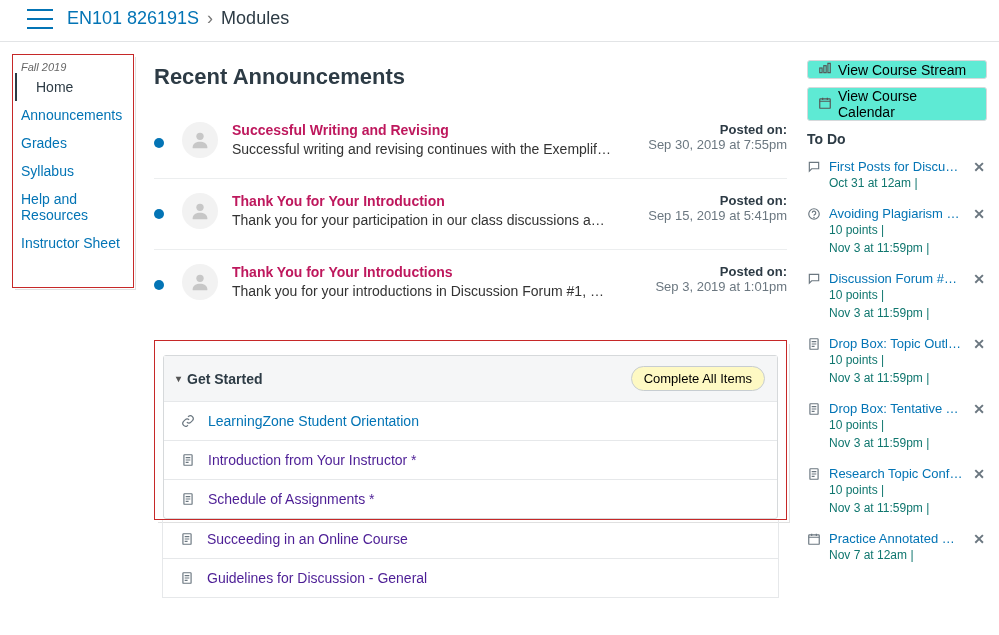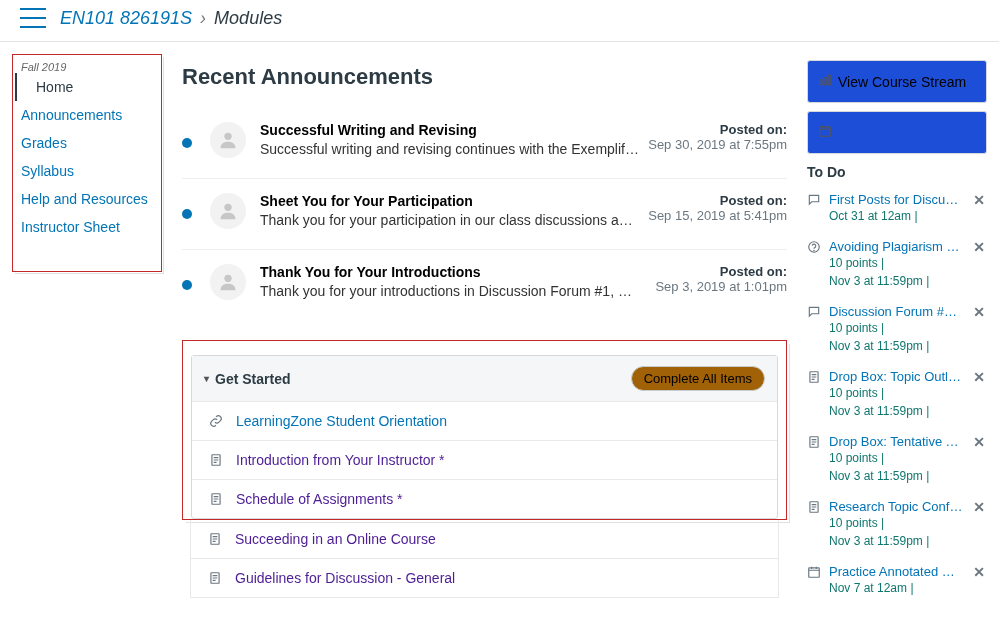--- a/index.html
+++ b/index.html
@@ -1,64 +1,64 @@
 <!DOCTYPE html>
 <html><head>
 <meta charset="utf-8">
 <style>
 * { box-sizing: border-box; margin: 0; padding: 0; }
 body { font-family: "Helvetica Neue", Helvetica, Arial, sans-serif; font-size: 14px; color: #2d3b45; background: #fff; width: 999px; }
 a { color: #0374b5; text-decoration: none; }
 
-.topbar { display: flex; padding: 8px 20px 12px; border-bottom: 1px solid #e2e4e6; font-style: italic; }
+.topbar { display: flex; align-items: center; padding: 8px 27px 12px; border-bottom: 1px solid #e2e4e6; }
 .hamburger { width: 26px; height: 20px; margin-right: 14px; cursor: pointer; display: flex; flex-direction: column; justify-content: space-between; }
 .hamburger div { height: 2px; background: #0374b5; }
 .breadcrumb { display: flex; align-items: center; font-size: 18px; }
 .bc-course { color: #0374b5; }
 .bc-sep { color: #777; margin: 0 8px; }
 .bc-current { color: #2d3b45; }
 
 .layout { display: flex; align-items: flex-start; padding: 12px; }
 
-.sidenav { width: 150px; border: 1px solid #c62828; padding: 6px 8px 30px; position: relative; }
+.sidenav { width: 122px; border: 1px solid #c62828; padding: 6px 8px 30px; position: relative; }
 .sidenav::after { content:""; position:absolute; right:-3px; bottom:-3px; width:100%; height:100%; border-right:1px solid #e0e0e0; border-bottom:1px solid #e0e0e0; z-index:-1;}
 .term-label { font-style: italic; font-size: 11px; color: #666; }
 .navlink { display:block; padding: 6px 0; color:#0374b5; cursor:pointer; font-size:14px; }
 .navlink.active { color:#2d3b45; border-left:2px solid #2d3b45; padding-left:19px; margin-left:-6px;}
 
 .main { flex: 1; padding: 0 20px; }
 h2.section-title { font-size: 22px; font-weight: 600; margin: 10px 0 18px; }
 
 .ann-row { display:flex; align-items:flex-start; padding: 14px 0 20px; border-bottom:1px solid #eceeef; }
 .ann-row:last-of-type{border-bottom:none;}
 .unread-dot { width:10px; height:10px; border-radius:50%; background:#0374b5; margin-top:16px; margin-right:18px; flex-shrink:0;}
 .avatar { width:36px; height:36px; border-radius:50%; background:#f2f2f2; display:flex; align-items:center; justify-content:center; margin-right:14px; flex-shrink:0;}
 .avatar svg{fill:#c7c7c7;}
 .ann-body { flex:1; min-width:0; }
-.ann-title { font-weight:600; color:#000000; margin-bottom:3px; }
+.ann-title { font-weight:600; color:#be185d; margin-bottom:3px; }
 .ann-snippet { color:#333; white-space:nowrap; overflow:hidden; text-overflow:ellipsis; max-width:380px;}
 .ann-meta { text-align:right; color:#6b7780; font-size:13px; }
 .ann-meta .posted { font-weight:600; color:#2d3b45; }
 
 .module-box-wrap { border:1px solid #c62828; padding:14px 8px 0; margin-top:20px; position:relative;}
 .module-box-wrap::after { content:""; position:absolute; right:-4px; bottom:-4px; width:100%; height:100%; border-right:1px solid #e0e0e0; border-bottom:1px solid #e0e0e0; z-index:-1;}
 .module { border:1px solid #d6d9db; border-radius:3px; }
 .module-head { background:#f5f6f7; padding:10px 12px; display:flex; align-items:center; justify-content:space-between; }
 .module-head-left { display:flex; align-items:center; gap:6px; font-weight:600;}
 .tri { font-size:10px; color:#555;}
-.btn-pill { background:#a16207; border:1px solid #c7cdd1; border-radius:14px; padding:4px 12px; font-size:13px; cursor:pointer;}
+.btn-pill { background:#fef9c3; border:1px solid #c7cdd1; border-radius:14px; padding:4px 12px; font-size:13px; cursor:pointer;}
 .module-item { display:flex; align-items:center; gap:12px; padding:11px 16px; border-top:1px solid #e6e8ea; }
 .module-item .ic { width:16px; color:#6b7780; display:flex; justify-content:center;}
 .module-item.link a { color:#0374b5; }
 .module-item span.label { color:#4c1d95; font-weight:500;}
 .extra-items .module-item{ border:1px solid #e6e8ea; border-top:none; margin:0 8px;}
 .extra-items { padding:0 0 0 0;}
 
 .rightcol { width: 180px; padding-top:6px;}
-.side-btn { width:100%; text-align:left; background:#1d4ed8; border:1px solid #d6d9db; padding:12px 10px; margin-bottom:8px; cursor:pointer; font-size:14px; display:flex; align-items:center; gap:6px; border-radius:3px;}
+.side-btn { width:100%; text-align:left; background:#5eead4; border:1px solid #d6d9db; padding:0 10px; margin-bottom:8px; cursor:pointer; font-size:14px; display:flex; align-items:center; gap:6px; border-radius:3px;}
 .rightcol h3 { font-size:14px; font-weight:700; margin:10px 0 8px; }
 .todo { display:flex; align-items:flex-start; gap:8px; position:relative; padding:4px 0 10px; }
 .todo .tic { width:14px; color:#6b7780; flex-shrink:0; padding-top:1px;}
 .todo-body { flex:1; min-width:0;}
 .todo-title { color:#0374b5; font-size:13px; white-space:nowrap; overflow:hidden; text-overflow:ellipsis; display:block;}
 .todo-meta { color:#0f766e; font-size:12px; line-height:1.5; }
 .todo-x { color:#6b7780; cursor:pointer; font-weight:bold; padding:0 2px;}
 </style>
 </head>
 <body>
@@ -109,21 +109,21 @@
         </div>
         <div class="ann-row">
     <div class="unread-dot"></div>
     <div class="avatar">
             <svg width="22" height="22" viewBox="0 0 24 24">
               <circle cx="12" cy="8" r="4"></circle>
               <path d="M4 20c0-4 4-6 8-6s8 2 8 6v1H4z"></path>
             </svg>
           </div>
     <div class="ann-body">
-      <div class="ann-title">Sheet You for Your Participation</div>
+      <div class="ann-title">Thank You for Your Introduction</div>
       <div class="ann-snippet">Thank you for your participation in our class discussions and practice…</div>
     </div>
     <div class="ann-meta">
       <div class="posted">Posted on:</div>
       <div>Sep 15, 2019 at 5:41pm</div>
     </div>
         </div>
         <div class="ann-row">
     <div class="unread-dot"></div>
     <div class="avatar">
@@ -216,20 +216,21 @@
       </span>
       <span>View Course Stream</span>
     </button>
     <button class="side-btn">
       <span>
         <svg width="14" height="14" viewBox="0 0 24 24" fill="none" stroke="#555" stroke-width="2">
             <rect x="3" y="5" width="18" height="16" rx="1"></rect>
             <path d="M3 9h18M8 3v4M16 3v4"></path>
           </svg>
       </span>
+      <span>View Course Calendar</span>
     </button>
     <h3>To Do</h3>
     <div id="todo-list">
         <div class="todo">
           <div class="tic"><svg width="14" height="14" viewBox="0 0 24 24" stroke="#6b7780" stroke-width="2" fill="none">
               <path d="M4 4h16v11H8l-4 4z"></path>
             </svg></div>
     <div class="todo-body">
       <a class="todo-title">First Posts for Discussion F…</a>
       <div class="todo-meta">Oct 31 at 12am  |</div>

